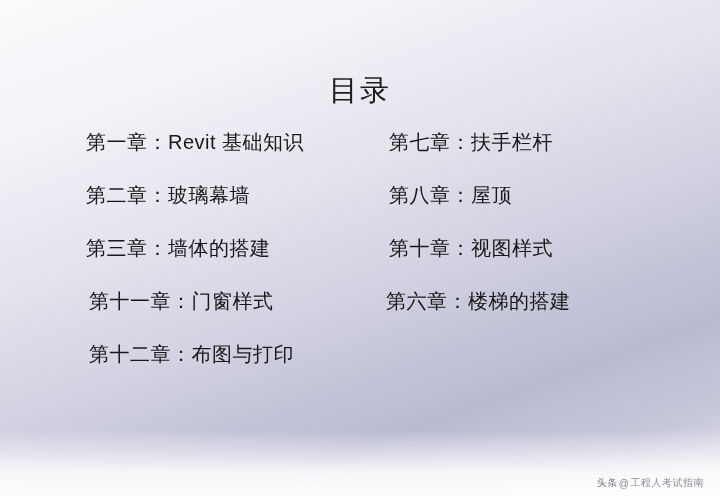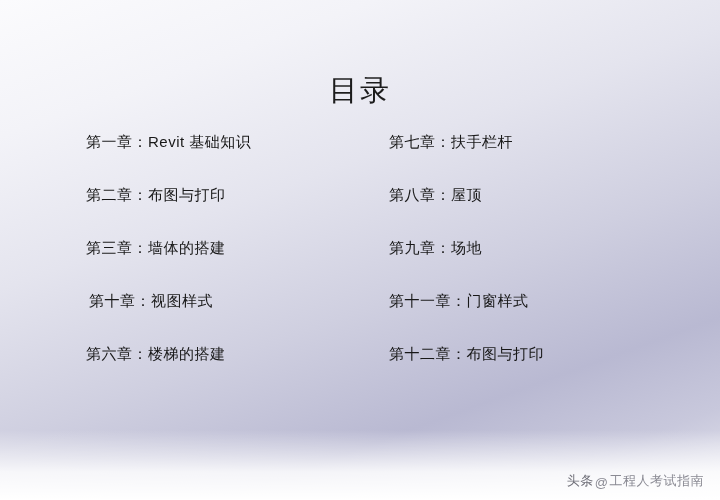--- a/index.html
+++ b/index.html
@@ -53,35 +53,35 @@
     position: absolute;
     top: 116px;
     left: 86px;
     width: 560px;
     display: grid;
     grid-template-columns: 300px 260px;
     grid-auto-rows: 53px;
     align-items: center;
   }
   .toc-item {
-    font-size: 15px;
+    font-size: 20px;
     color: #181818;
     letter-spacing: 0.5px;
     white-space: nowrap;
   }
   .toc-item.col2 {
     padding-left: 3px;
   }
   .watermark {
     position: absolute;
     right: 16px;
     bottom: 10px;
     display: flex;
-    align-items: flex-end;
-    font-size: 13px;
+    align-items: center;
+    font-size: 10px;
     color: #8a8a93;
     letter-spacing: 0.5px;
     z-index: 3;
   }
   .watermark .wm-brand {
     color: #6f6f78;
   }
   .watermark .wm-sep {
     margin: 0 1px;
     color: #8a8a93;
@@ -91,25 +91,24 @@
 <body>
 
 <div class="slide">
 
   <div class="slide-title">目录</div>
 
   <div class="toc">
     <div class="toc-item col1">第一章：Revit 基础知识</div>
     <div class="toc-item col2">第七章：扶手栏杆</div>
 
-    <div class="toc-item col1">第二章：布图与打印</div>
+    <div class="toc-item col1">第二章：玻璃幕墙</div>
     <div class="toc-item col2">第八章：屋顶</div>
 
     <div class="toc-item col1">第三章：墙体的搭建</div>
-    <div class="toc-item col2">第九章：场地</div>
 
     <div class="toc-item col2">第十章：视图样式</div>
 
     <div class="toc-item col2">第十一章：门窗样式</div>
 
     <div class="toc-item col1">第六章：楼梯的搭建</div>
     <div class="toc-item col2">第十二章：布图与打印</div>
   </div>
 
   <div class="watermark">

